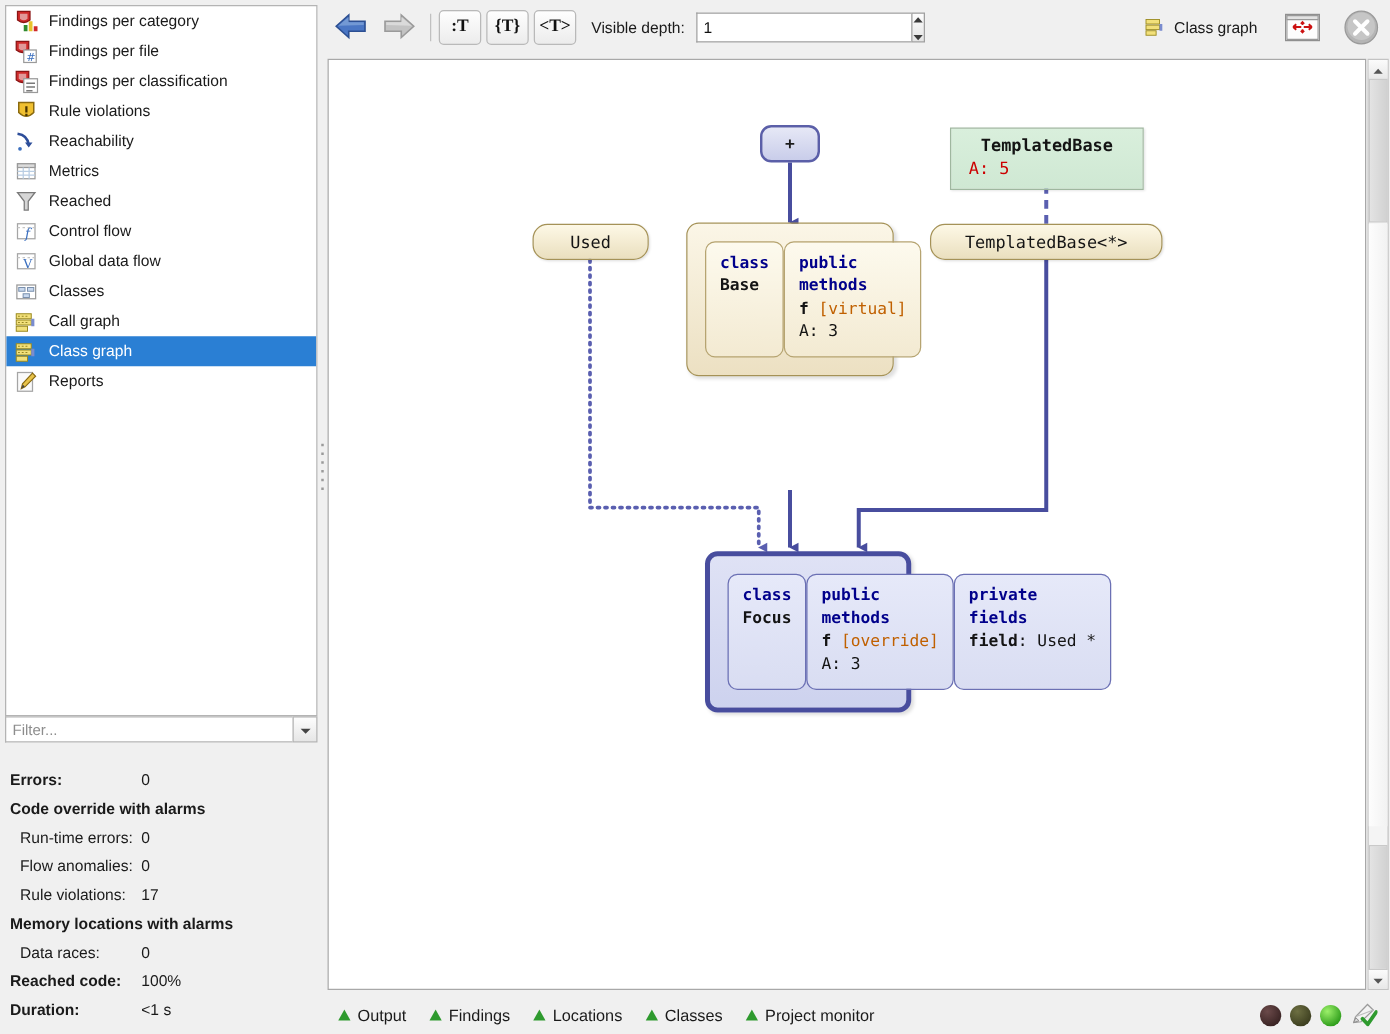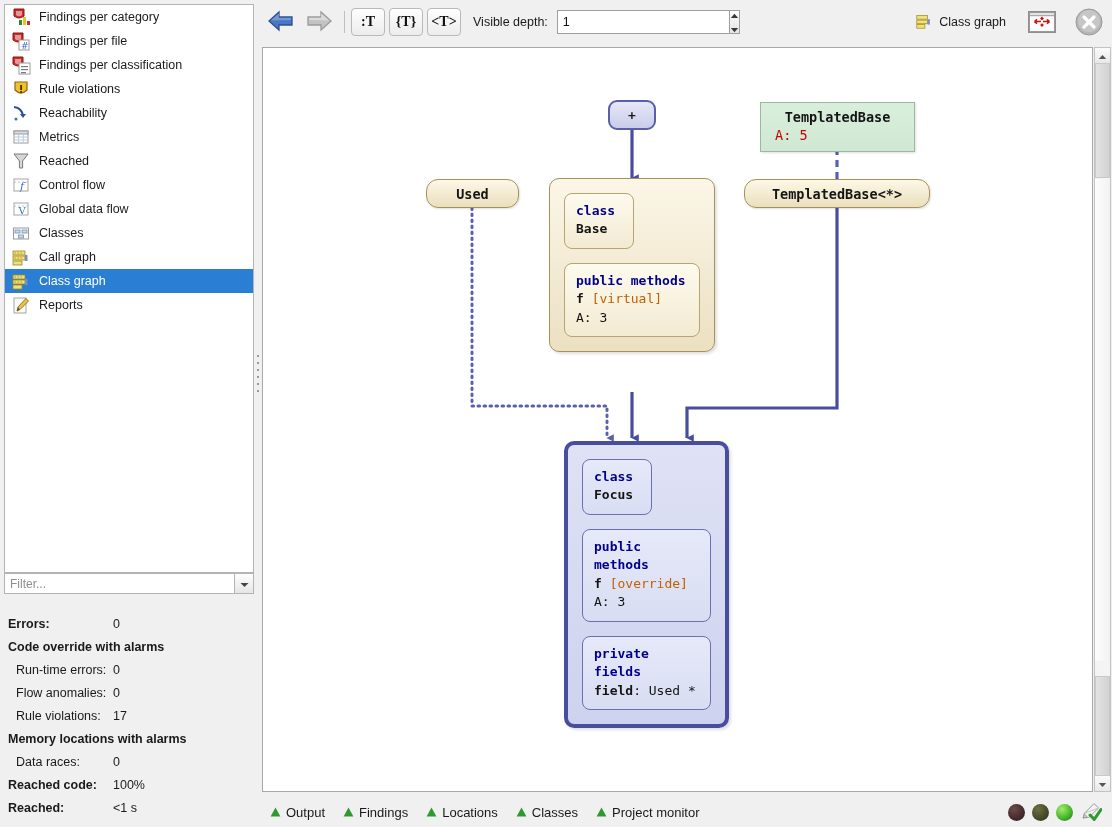--- a/index.html
+++ b/index.html
@@ -172,38 +172,38 @@
     background: linear-gradient(#e6e8f6,#c9cdea);
     display: flex; align-items: center; justify-content: center;
     font-family: "DejaVu Sans Mono", monospace; font-weight: bold; font-size: 13px;
     color: #1b1b1b;
   }
   .pill {
     border-radius: 12px;
     border: 1.6px solid #a59257;
     background: linear-gradient(#fdf8e6,#eadfbe);
     display: flex; align-items: center; justify-content: center;
-    font-family: "DejaVu Sans Mono", monospace; font-weight: bold; font-size: 13.5px;
+    font-family: "DejaVu Sans Mono", monospace; font-weight: normal; font-size: 13.5px;
     color: #141414;
     box-shadow: 1px 1px 2px rgba(0,0,0,0.12);
   }
   .tbox {
     border: 1px solid #9fb79f;
     background: linear-gradient(#d9efdc,#cfe8d3);
     padding: 6px 14px 8px 14px;
     font-family: "DejaVu Sans Mono", monospace; font-size: 13.5px;
     box-shadow: 1px 1px 2px rgba(0,0,0,0.12);
   }
   .tbox .t-name { font-weight: bold; color: #141414; text-align: center; }
   .tbox .t-attr { color: #cc0000; margin-top: 2px; }
 
   .classbox {
     border-radius: 10px;
     padding: 14px;
-    display: flex; flex-direction: column; gap: 14px;
+    display: flex; 
     box-shadow: 2px 2px 3px rgba(0,0,0,0.13);
   }
   .classbox.base {
     border: 1.6px solid #a59257;
     background: linear-gradient(#fbf6e7,#ece0c2);
   }
   .classbox.focus {
     border: 4px solid #484d9e;
     background: linear-gradient(#dfe2f5,#cdd2ee);
   }
@@ -449,21 +449,21 @@
       </div>
       <div class="stat-row sub">
         <span class="k k-w2">Data races:</span>
         <span class="v">0</span>
       </div>
       <div class="stat-row">
         <span class="k k-w1" style="font-weight:bold">Reached code:</span>
         <span class="v">100%</span>
       </div>
       <div class="stat-row">
-        <span class="k k-w1" style="font-weight:bold">Reached:</span>
+        <span class="k k-w1" style="font-weight:bold">Duration:</span>
         <span class="v">&lt;1 s</span>
       </div>
     </div>
   </div>
 
   <div id="splitter">
     <div id="splitter-grip">
       <i></i>
         <i></i>
         <i></i>

